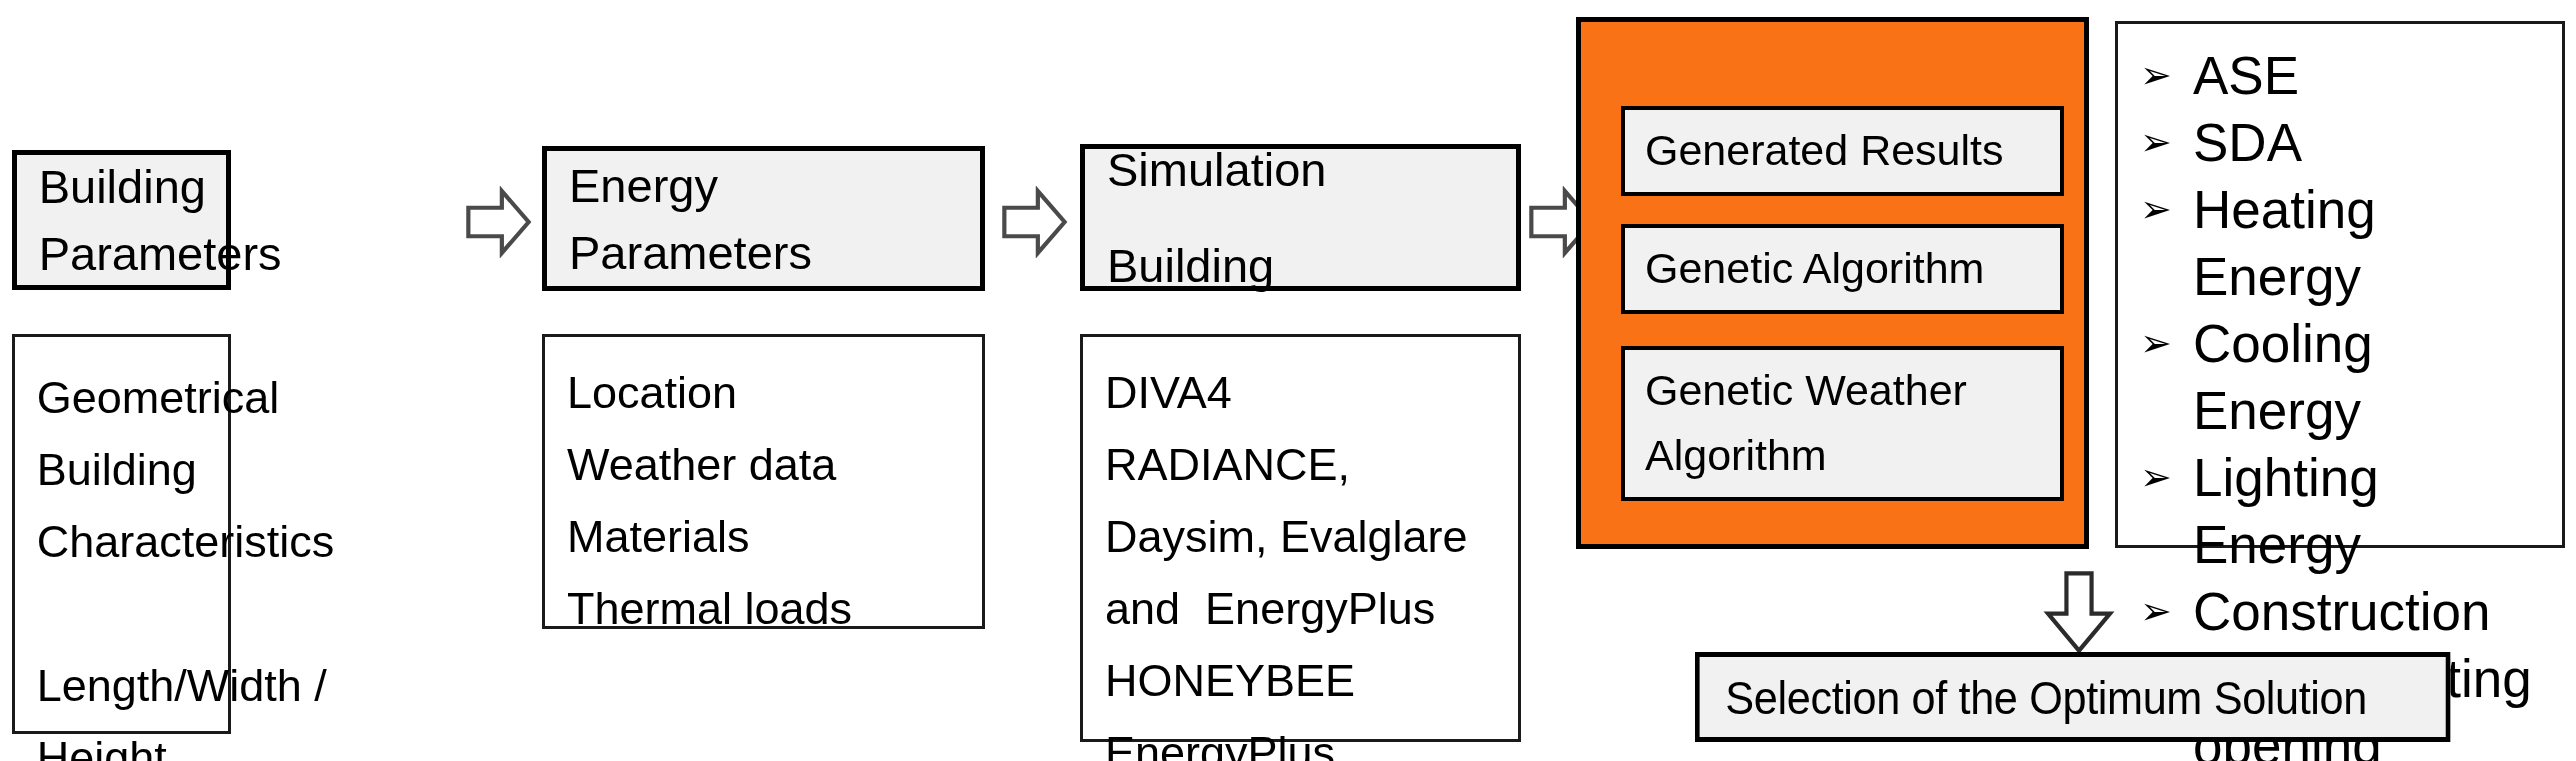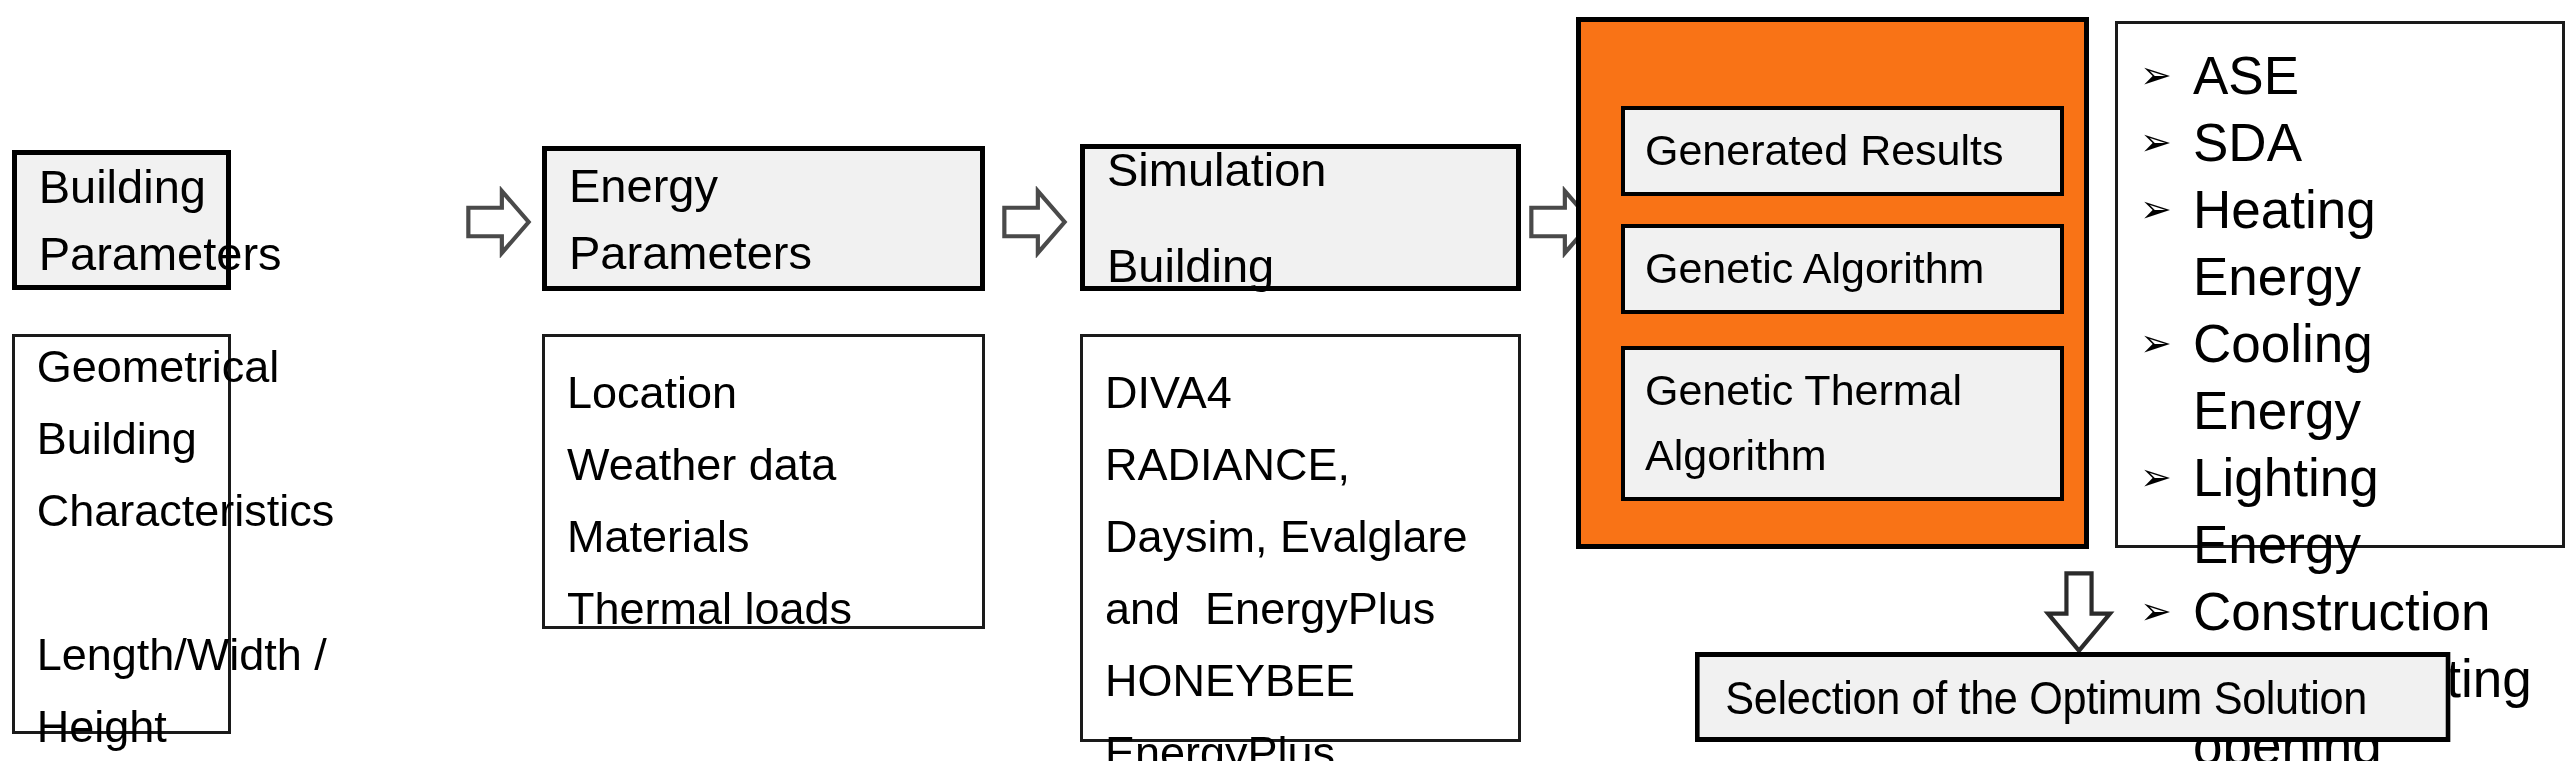--- a/index.html
+++ b/index.html
@@ -135,21 +135,21 @@
 </head>
 <body>
 
 <div id="canvas">
 
   <div class="box box-shaded t-head" style="left:11.7px; top:150px; width:219px; height:140px;">
     <span class="line">Building</span>
     <span class="line">Parameters</span>
   </div>
 
-  <div class="box box-plain t-detail" style="left:11.7px; top:334px; width:219px; height:400px; justify-content:center; padding-top:25px;">
+  <div class="box box-plain t-detail" style="left:11.7px; top:334px; width:219px; height:400px; justify-content:flex-start; padding-top:25px;">
     <span class="line">Geometrical</span>
     <span class="line">Building</span>
     <span class="line">Characteristics</span>
     <span class="line">&nbsp;</span>
     <span class="line">Length/Width /</span>
     <span class="line">Height</span>
   </div>
 
   <div class="arrow-right" style="left:465px; top:186px;">
     <svg viewBox="0 0 80 86" preserveAspectRatio="none">
@@ -199,21 +199,21 @@
 
     <div class="box-sub t-sub" style="left:40px; top:84px; width:443px; height:90px;">
       <span class="line">Generated Results</span>
     </div>
 
     <div class="box-sub t-sub" style="left:40px; top:202px; width:443px; height:90px;">
       <span class="line">Genetic Algorithm</span>
     </div>
 
     <div class="box-sub t-sub" style="left:40px; top:324px; width:443px; height:155px;">
-      <span class="line">Genetic Thermal</span>
+      <span class="line">Genetic Weather</span>
       <span class="line">Algorithm</span>
     </div>
   </div>
 
   <div class="bullet-list" style="left:2115px; top:21px; width:450px; height:527px;">
 
     <div class="bullet-row">
       <span class="bullet-mark">➢</span>
       <span class="bullet-text">ASE</span>
     </div>

